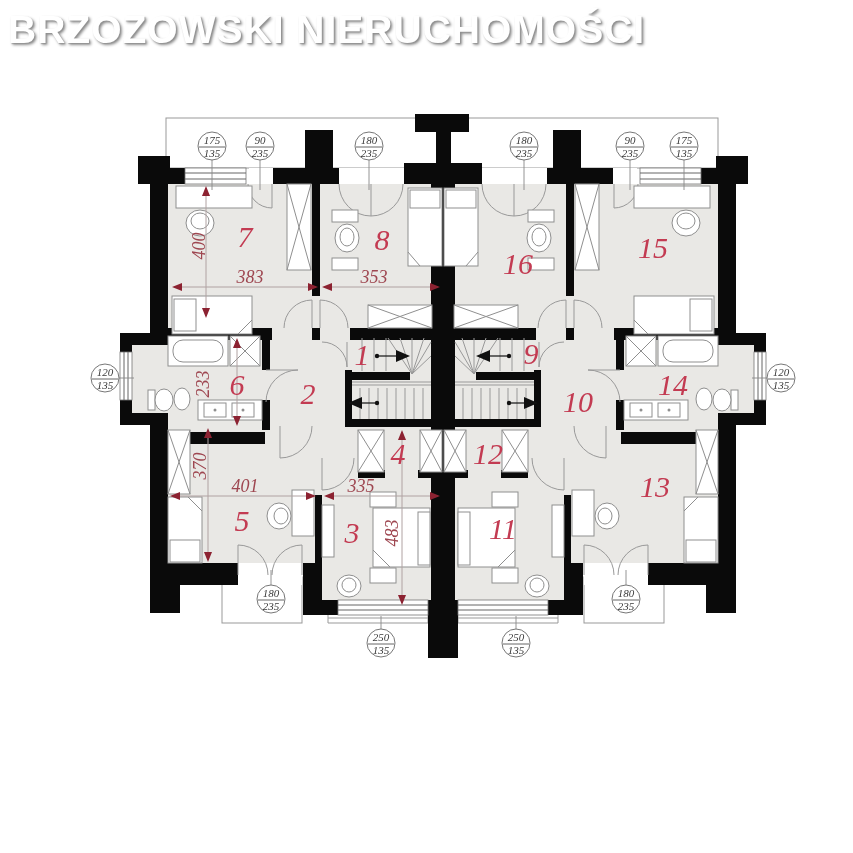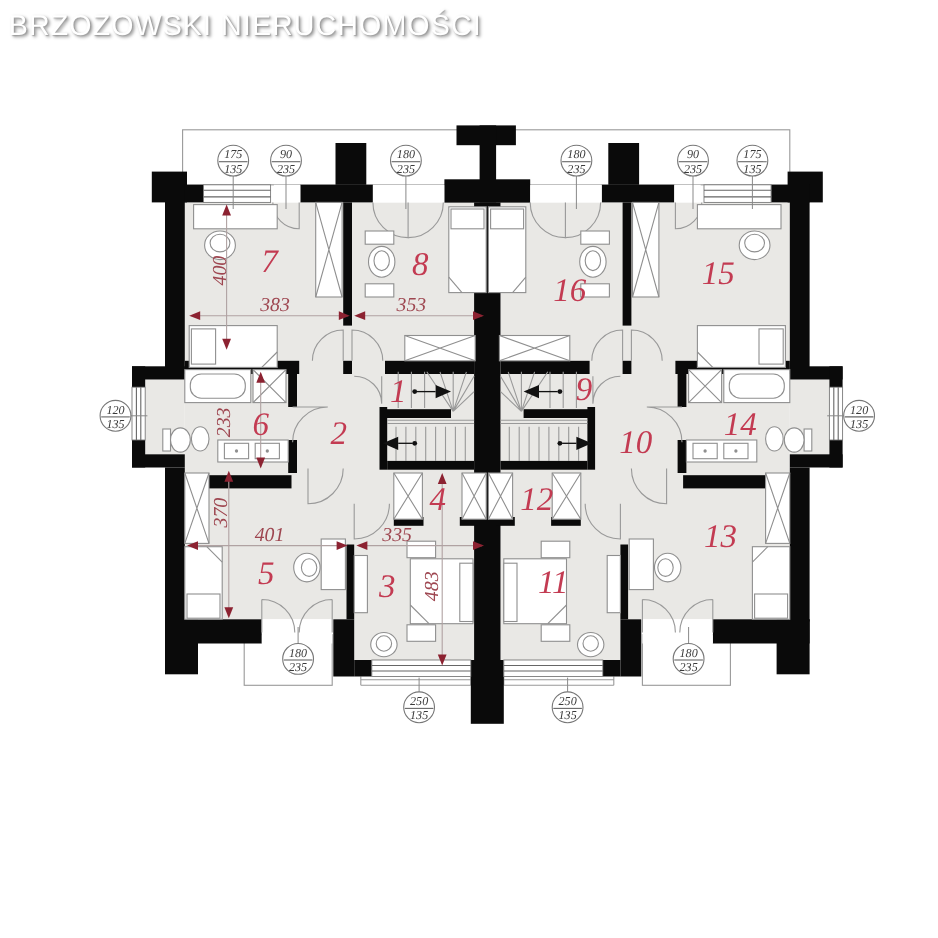--- a/index.html
+++ b/index.html
@@ -1,21 +1,21 @@
 <!DOCTYPE html>
 <html style="--wall: #0a0a0a; --room-fill: #e9e8e5; --room-red: #c33b52; --dim-red: #9e4650;"><head>
 <meta charset="utf-8">
 <style>
   html,body{margin:0;padding:0;background:#fff;}
   #stage{position:relative;width:853px;height:853px;background:#fff;overflow:hidden;
          font-family:"Liberation Sans",sans-serif;}
   .watermark{
     position:absolute;left:8px;top:8px;
     font-family:"Liberation Sans",sans-serif;
-    font-weight:normal;font-size:26px;letter-spacing:1px;
+    font-weight:bold;font-size:39px;letter-spacing:1px;
     color:#fff;
     text-shadow:2px 2px 3px #8f8f8f,1px 1px 1px #b5b5b5;
     white-space:nowrap;
   }
   svg text{user-select:none;}
   .room-num{font:italic 30px "Liberation Serif",serif;fill:var(--room-red,#c33b52);text-anchor:middle;}
   .dim-txt{font:italic 18px "Liberation Serif",serif;fill:var(--dim-red,#9e4650);text-anchor:middle;}
   .co-txt{font:italic 11px "Liberation Serif",serif;fill:#3a3a3a;text-anchor:middle;}
   .wall{fill:var(--wall,#0a0a0a);stroke:none;}
   .floor{fill:var(--room-fill,#e9e8e5);stroke:none;}

